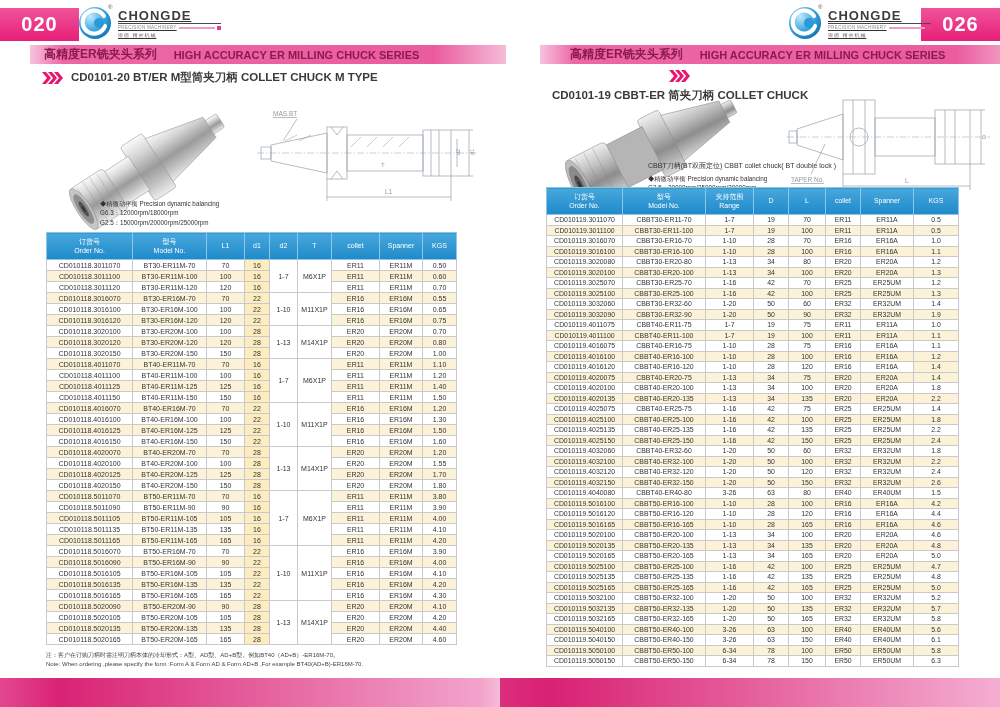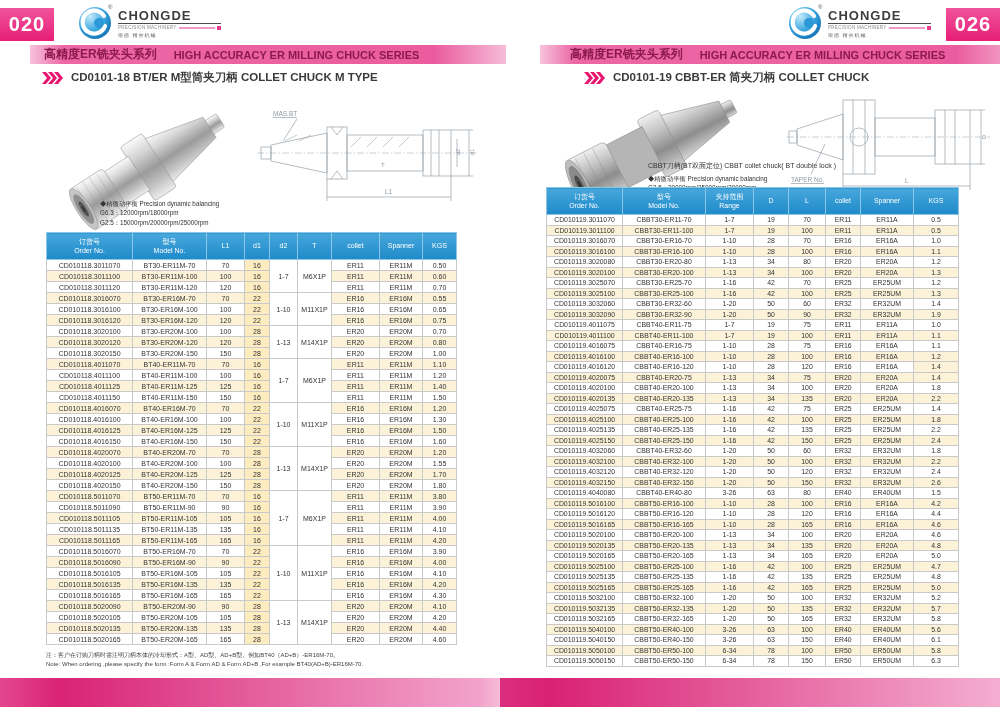--- a/index.html
+++ b/index.html
@@ -1,28 +1,28 @@
 <!DOCTYPE html>
 <html><head>
 <meta charset="utf-8">
 <style>
   html,body{margin:0;padding:0;background:#ffffff;}
   #canvas{position:relative;width:1000px;height:707px;background:#ffffff;overflow:hidden;
           font-family:"Liberation Sans",sans-serif;color:#333;}
 
   
-  .pageno{position:absolute;top:8px;width:54px;height:33px;
+  .pageno{position:absolute;top:8px;width:79px;height:33px;
           background:linear-gradient(180deg,#f0549b,#e71e77);
           color:#fff;font-size:20px;font-weight:bold;letter-spacing:1px;
           display:flex;align-items:center;justify-content:center;}
   #pageno-left{left:0;}
   #pageno-right{right:0;}
 
   
-  .logo{position:absolute;top:3px;display:flex;gap:4px;align-items:flex-start;}
+  .logo{position:absolute;top:3px;display:flex;gap:4px;align-items:flex-start;text-decoration:underline;}
   #logo-left{left:78px;}
   #logo-right{left:788px;}
   .logo-text{margin-top:6px;}
   .logo-name{font-size:13px;font-weight:bold;color:#3d3d3d;letter-spacing:1px;line-height:1;
              border-bottom:1.5px solid #4a4a4a;padding-bottom:1px;}
   .logo-sub{display:flex;align-items:center;gap:2px;margin-top:1px;}
   .logo-sub span{font-size:4.5px;color:#8a8a8a;letter-spacing:.3px;}
   .pink-line{width:36px;height:2px;background:#f19ac6;}
   .pink-dot{width:4px;height:4px;background:#e73c8e;}
   .logo-cn{font-size:5px;color:#666;margin-top:2px;letter-spacing:1px;}
@@ -33,21 +33,21 @@
           color:#8c1a4d;white-space:nowrap;}
   #banner-left{left:30px;width:462px;padding-left:14px;}
   #banner-right{left:540px;width:460px;padding-left:30px;}
   .banner .cn{font-size:12px;font-weight:bold;}
   .banner .en{font-size:11px;font-weight:bold;margin-left:17px;}
 
   
   .sec-title{position:absolute;top:70px;display:flex;align-items:center;gap:6px;
              font-size:11.5px;font-weight:600;color:#3a3a3a;white-space:nowrap;}
   #title-left{left:42px;}
-  #title-right{left:584px;}
+  #title-right{left:552px;flex-direction:column;}
 
   
   .abs{position:absolute;}
 
   
   .note-s{font-size:6.3px;color:#333;line-height:1.5;}
   #note-left{left:100px;top:199px;}
   #note-right{left:648px;top:161px;}
   #note-right .cap{font-size:7px;color:#333;margin-bottom:3px;}
   #footnote{left:46px;top:651px;font-size:6px;color:#444;line-height:1.55;}
@@ -111,21 +111,21 @@
     <span class="cn">高精度ER铣夹头系列</span>
     <span class="en">HIGH ACCURACY ER MILLING CHUCK SERIES</span>
   </div>
 
   <div class="sec-title" id="title-left">
     <svg width="23" height="12" viewBox="0 0 23 12">
       <polygon points="0,0 5,6 0,12 4,12 9,6 4,0" fill="#e7176f"></polygon>
       <polygon points="6,0 11,6 6,12 10,12 15,6 10,0" fill="#e7176f"></polygon>
       <polygon points="12,0 17,6 12,12 16,12 21,6 16,0" fill="#e7176f"></polygon>
     </svg>
-    <span>CD0101-18  BT/ER M型筒夹刀柄  COLLET CHUCK M TYPE</span>
+    <span>CD0101-20  BT/ER M型筒夹刀柄  COLLET CHUCK M TYPE</span>
   </div>
 
   <svg class="abs" style="left:55px;top:98px;" width="190" height="138" viewBox="0 0 190 138">
     <defs>
       <linearGradient id="m1" x1="0" y1="0" x2="0" y2="1">
         <stop offset="0" stop-color="#fafafa"></stop>
           <stop offset="0.25" stop-color="#d6d6d6"></stop>
         <stop offset="0.55" stop-color="#9b9b9b"></stop>
           <stop offset="0.8" stop-color="#c6c6c6"></stop>
         <stop offset="1" stop-color="#eeeeee"></stop>

